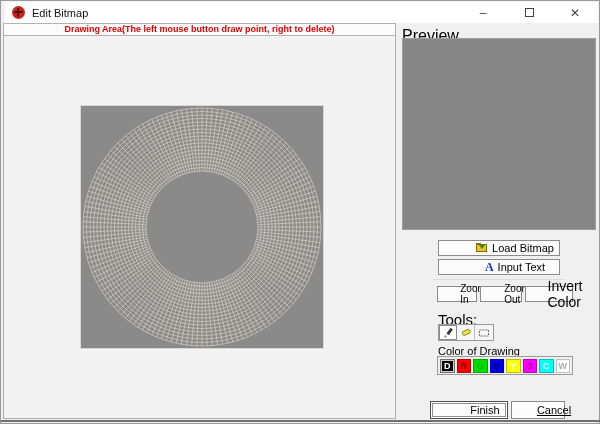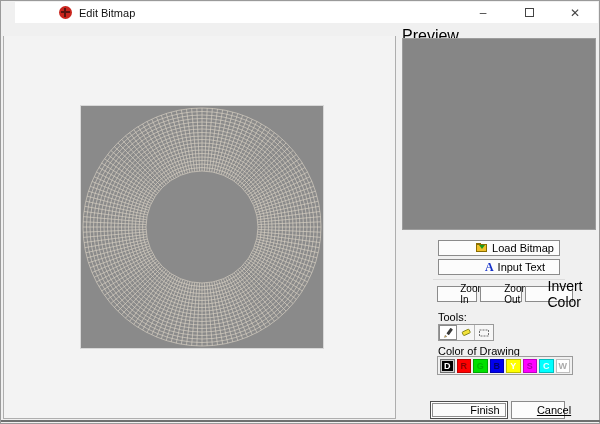--- a/index.html
+++ b/index.html
@@ -2,22 +2,22 @@
 <html><head>
 <meta charset="utf-8">
 <style>
   * { margin:0; padding:0; box-sizing:border-box; }
   html,body { width:600px; height:424px; overflow:hidden; background:#fff;
               font-family:"Liberation Sans", sans-serif; }
   .window { position:relative; width:600px; height:424px; background:#f0f0f0;
             border:1px solid #9a9a9a; }
 
   
-  .titlebar { position:absolute; left:14px; top:1px; right:1px; height:21px;
-              background:#ffffff; display:flex; align-items:center;padding-left:37px; }
+  .titlebar { position:absolute; left:4px; top:1px; right:1px; height:21px;
+              background:#ffffff; display:flex; align-items:center; }
   .app-icon { width:13px; height:13px; margin-left:7px; border-radius:50%;
               background:#c9251d; position:relative; flex:0 0 auto; }
   .app-icon::after { content:""; position:absolute; left:5px; top:2px; width:2px; height:9px;
                      background:#5a1410; }
   .app-icon::before { content:""; position:absolute; left:2px; top:5px; width:9px; height:2px;
                       background:#5a1410; }
   .title-text { font-size:11px; color:#111; margin-left:7px; }
   .win-controls { margin-left:auto; display:flex; height:100%; }
   .win-btn { width:46px; height:100%; display:flex; align-items:center; justify-content:center;
              font-size:12px; color:#444; cursor:default; }
@@ -53,21 +53,21 @@
   .folder-icon { width:12px; height:10px; position:relative; display:inline-block; }
   .folder-icon .back { position:absolute; left:0; top:1px; width:11px; height:8px;
                        background:#f0c02a; border:1px solid #8a6d00; }
   .folder-icon .tab  { position:absolute; left:0; top:0; width:5px; height:3px;
                        background:#f0c02a; border:1px solid #8a6d00; }
   .folder-icon .arrow{ position:absolute; left:3px; top:2px; width:0; height:0;
                        border-left:3px solid transparent; border-right:3px solid transparent;
                        border-top:4px solid #1c9b1c; }
   .a-icon { color:#1430c8; font-weight:bold; font-size:12px; font-family:"Liberation Serif", serif; }
 
-  .tools-label { position:absolute; left:40px; top:288px; font-size:11px; color:#000; }
+  .tools-label { position:absolute; left:40px; top:288px; font-size:15px; color:#000; }
   .tools-box { position:absolute; left:40px; top:301px; height:17px; display:flex;
                border:1px solid #9a9a9a; background:#f0f0f0; }
   .tool-btn { width:18px; height:15px; display:flex; align-items:center; justify-content:center;
               border-right:1px solid #b9b9b9; background:#f6f6f6; cursor:default; }
   .tool-btn:last-child { border-right:none; }
   .tool-btn.selected { background:#ffffff; border:1px solid #8a8a8a; border-right:1px solid #8a8a8a; }
 
   .colors-label { position:absolute; left:40px; top:322px; font-size:11px; color:#000; }
   .swatch-box { position:absolute; left:39px; top:333px; width:136px; height:19px;
                 border:1px solid #9a9a9a; background:#f0f0f0; display:flex;
@@ -93,20 +93,23 @@
     <div class="title-text">Edit Bitmap</div>
     <div class="win-controls">
       <div class="win-btn">–</div>
       <div class="win-btn">
           <span class="max-glyph"></span>
         </div>
       <div class="win-btn">✕</div>
     </div>
   </div>
 
+  <div class="caption-strip">
+    <span>Drawing Area(The left mouse button draw point, right to delete)</span>
+  </div>
 
   <div class="draw-panel">
     <div class="bitmap-square" id="bitmap-square" style="background: rgb(138, 138, 138);">
       <svg id="ring-svg" viewBox="0 0 242 242">
           <circle cx="121" cy="121" r="56" fill="none" stroke="#d6cec2" stroke-width="0.7"></circle>
           <circle cx="121" cy="121" r="59.5" fill="none" stroke="#d6cec2" stroke-width="0.7"></circle>
           <circle cx="121" cy="121" r="63" fill="none" stroke="#d6cec2" stroke-width="0.7"></circle>
           <circle cx="121" cy="121" r="66.5" fill="none" stroke="#d6cec2" stroke-width="0.7"></circle>
           <circle cx="121" cy="121" r="70" fill="none" stroke="#d6cec2" stroke-width="0.7"></circle>
           <circle cx="121" cy="121" r="73.5" fill="none" stroke="#d6cec2" stroke-width="0.7"></circle>

